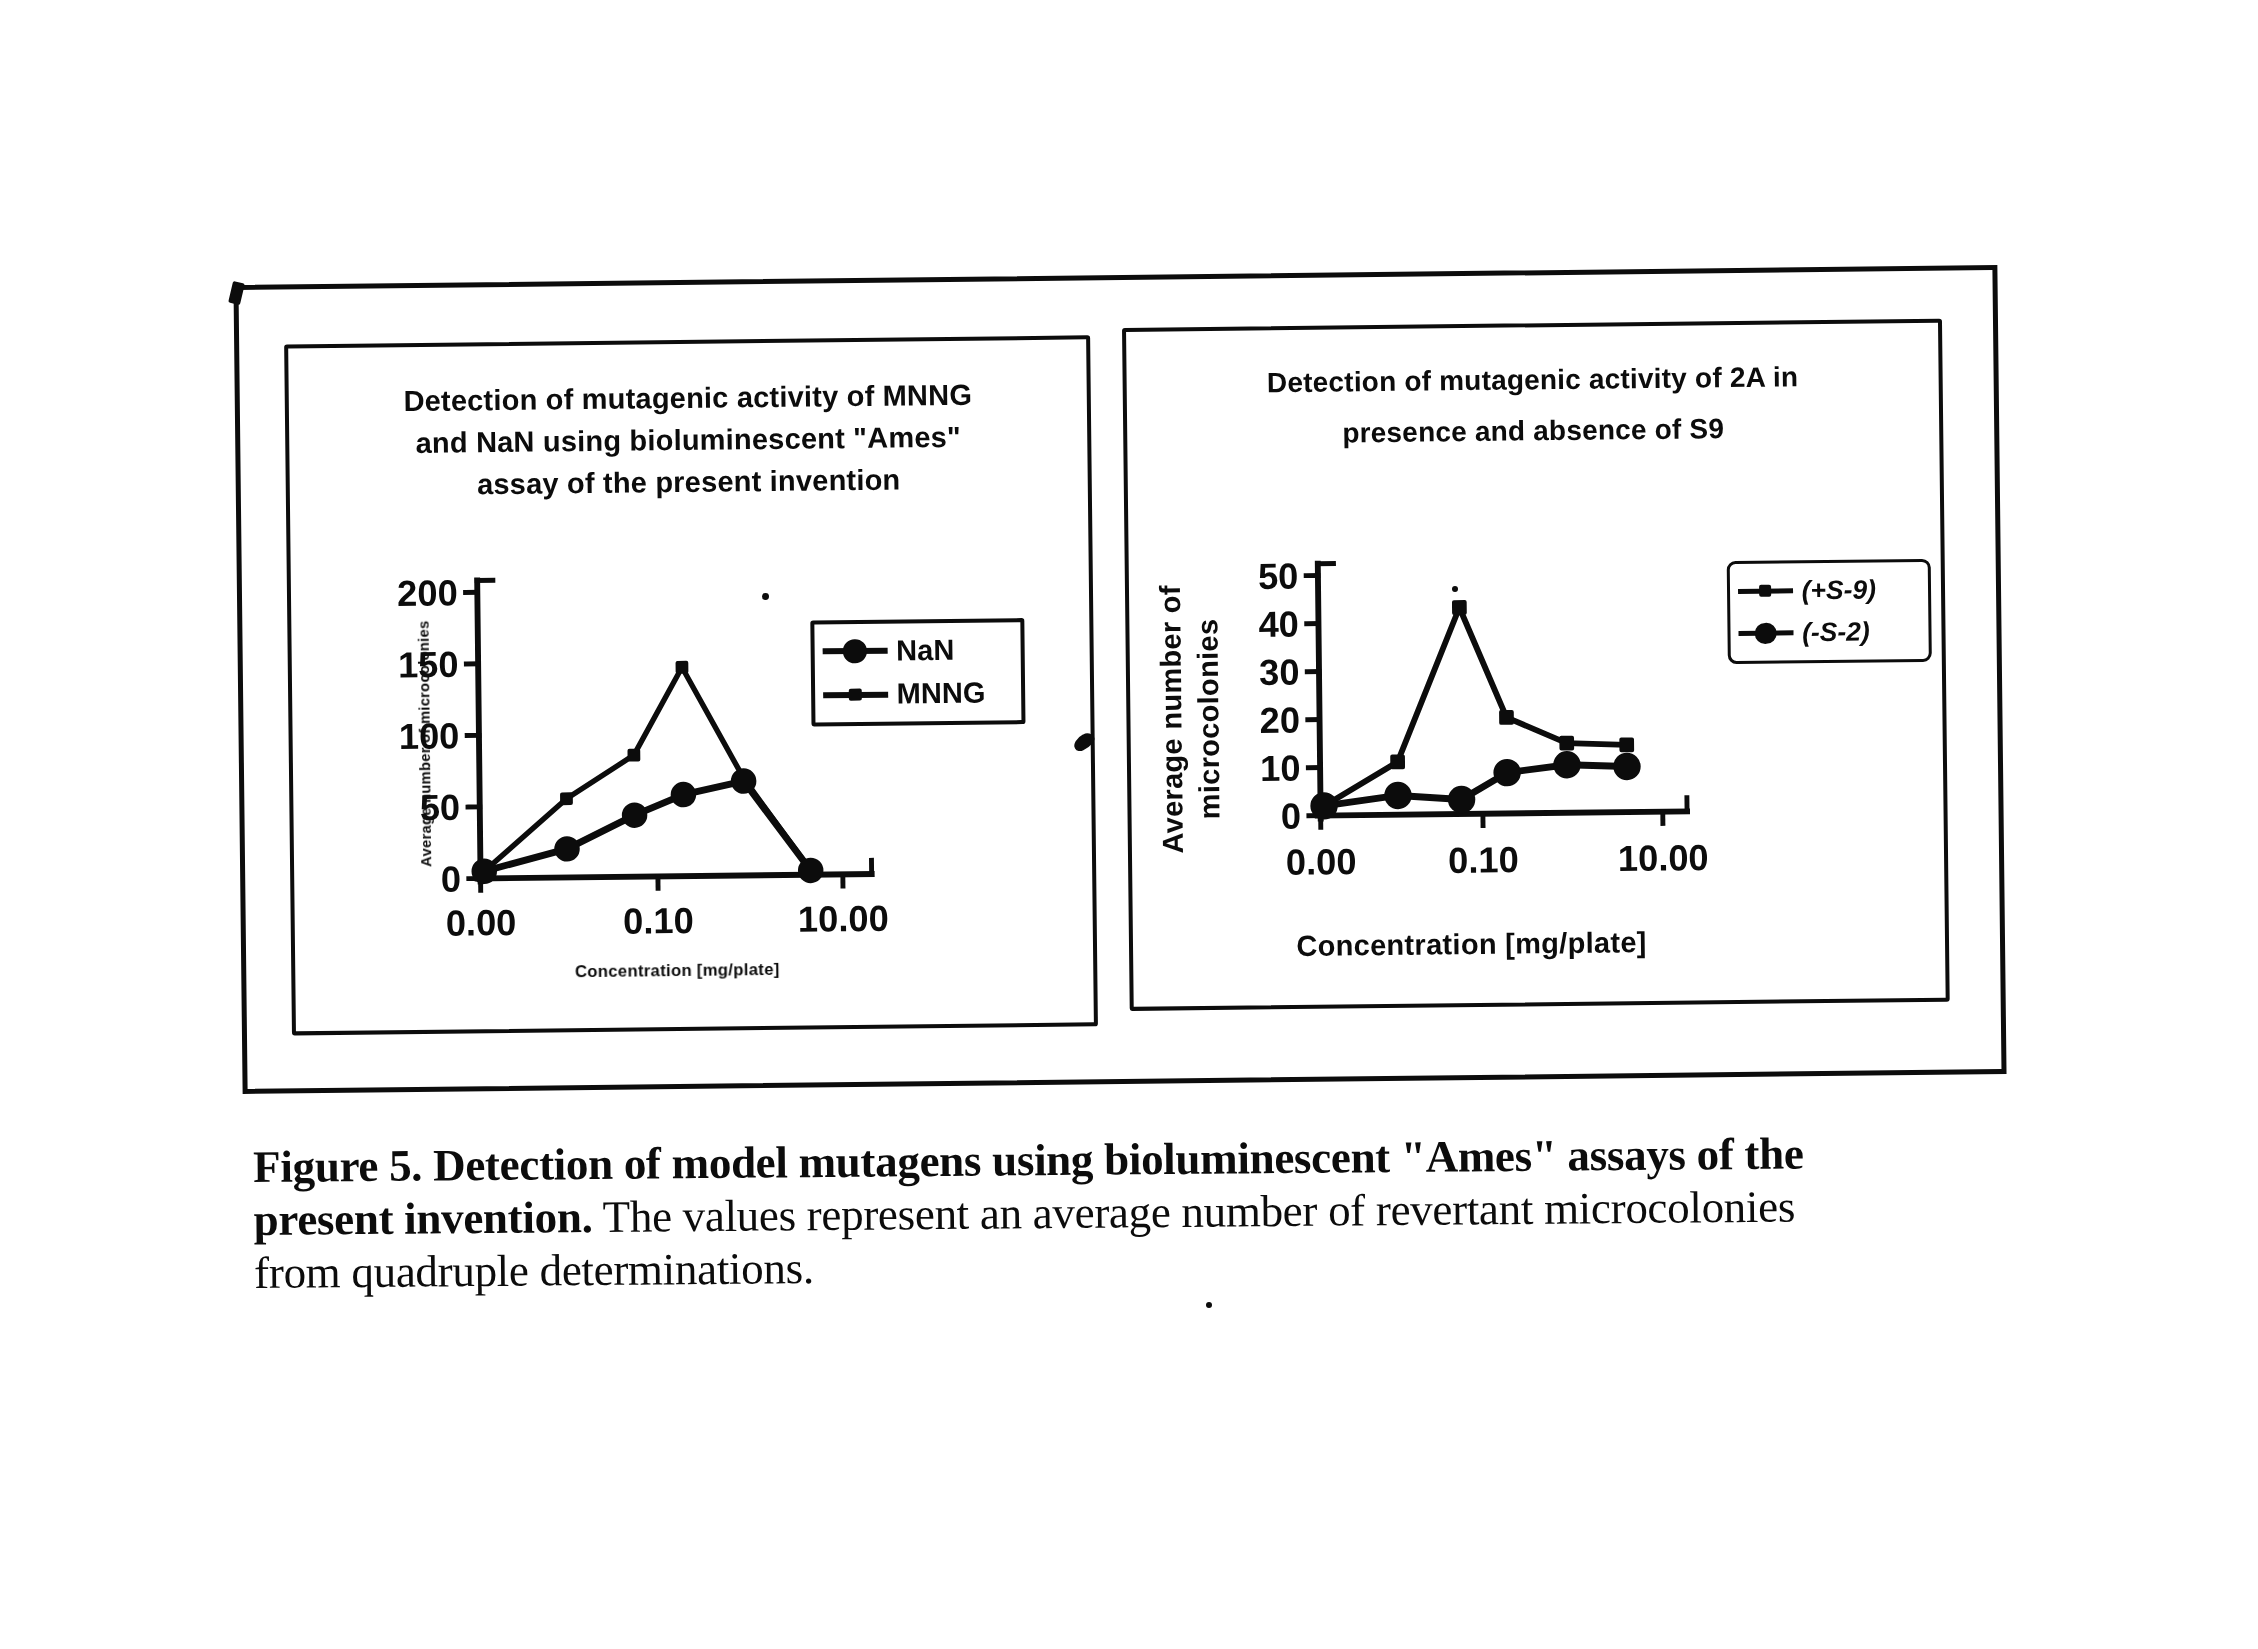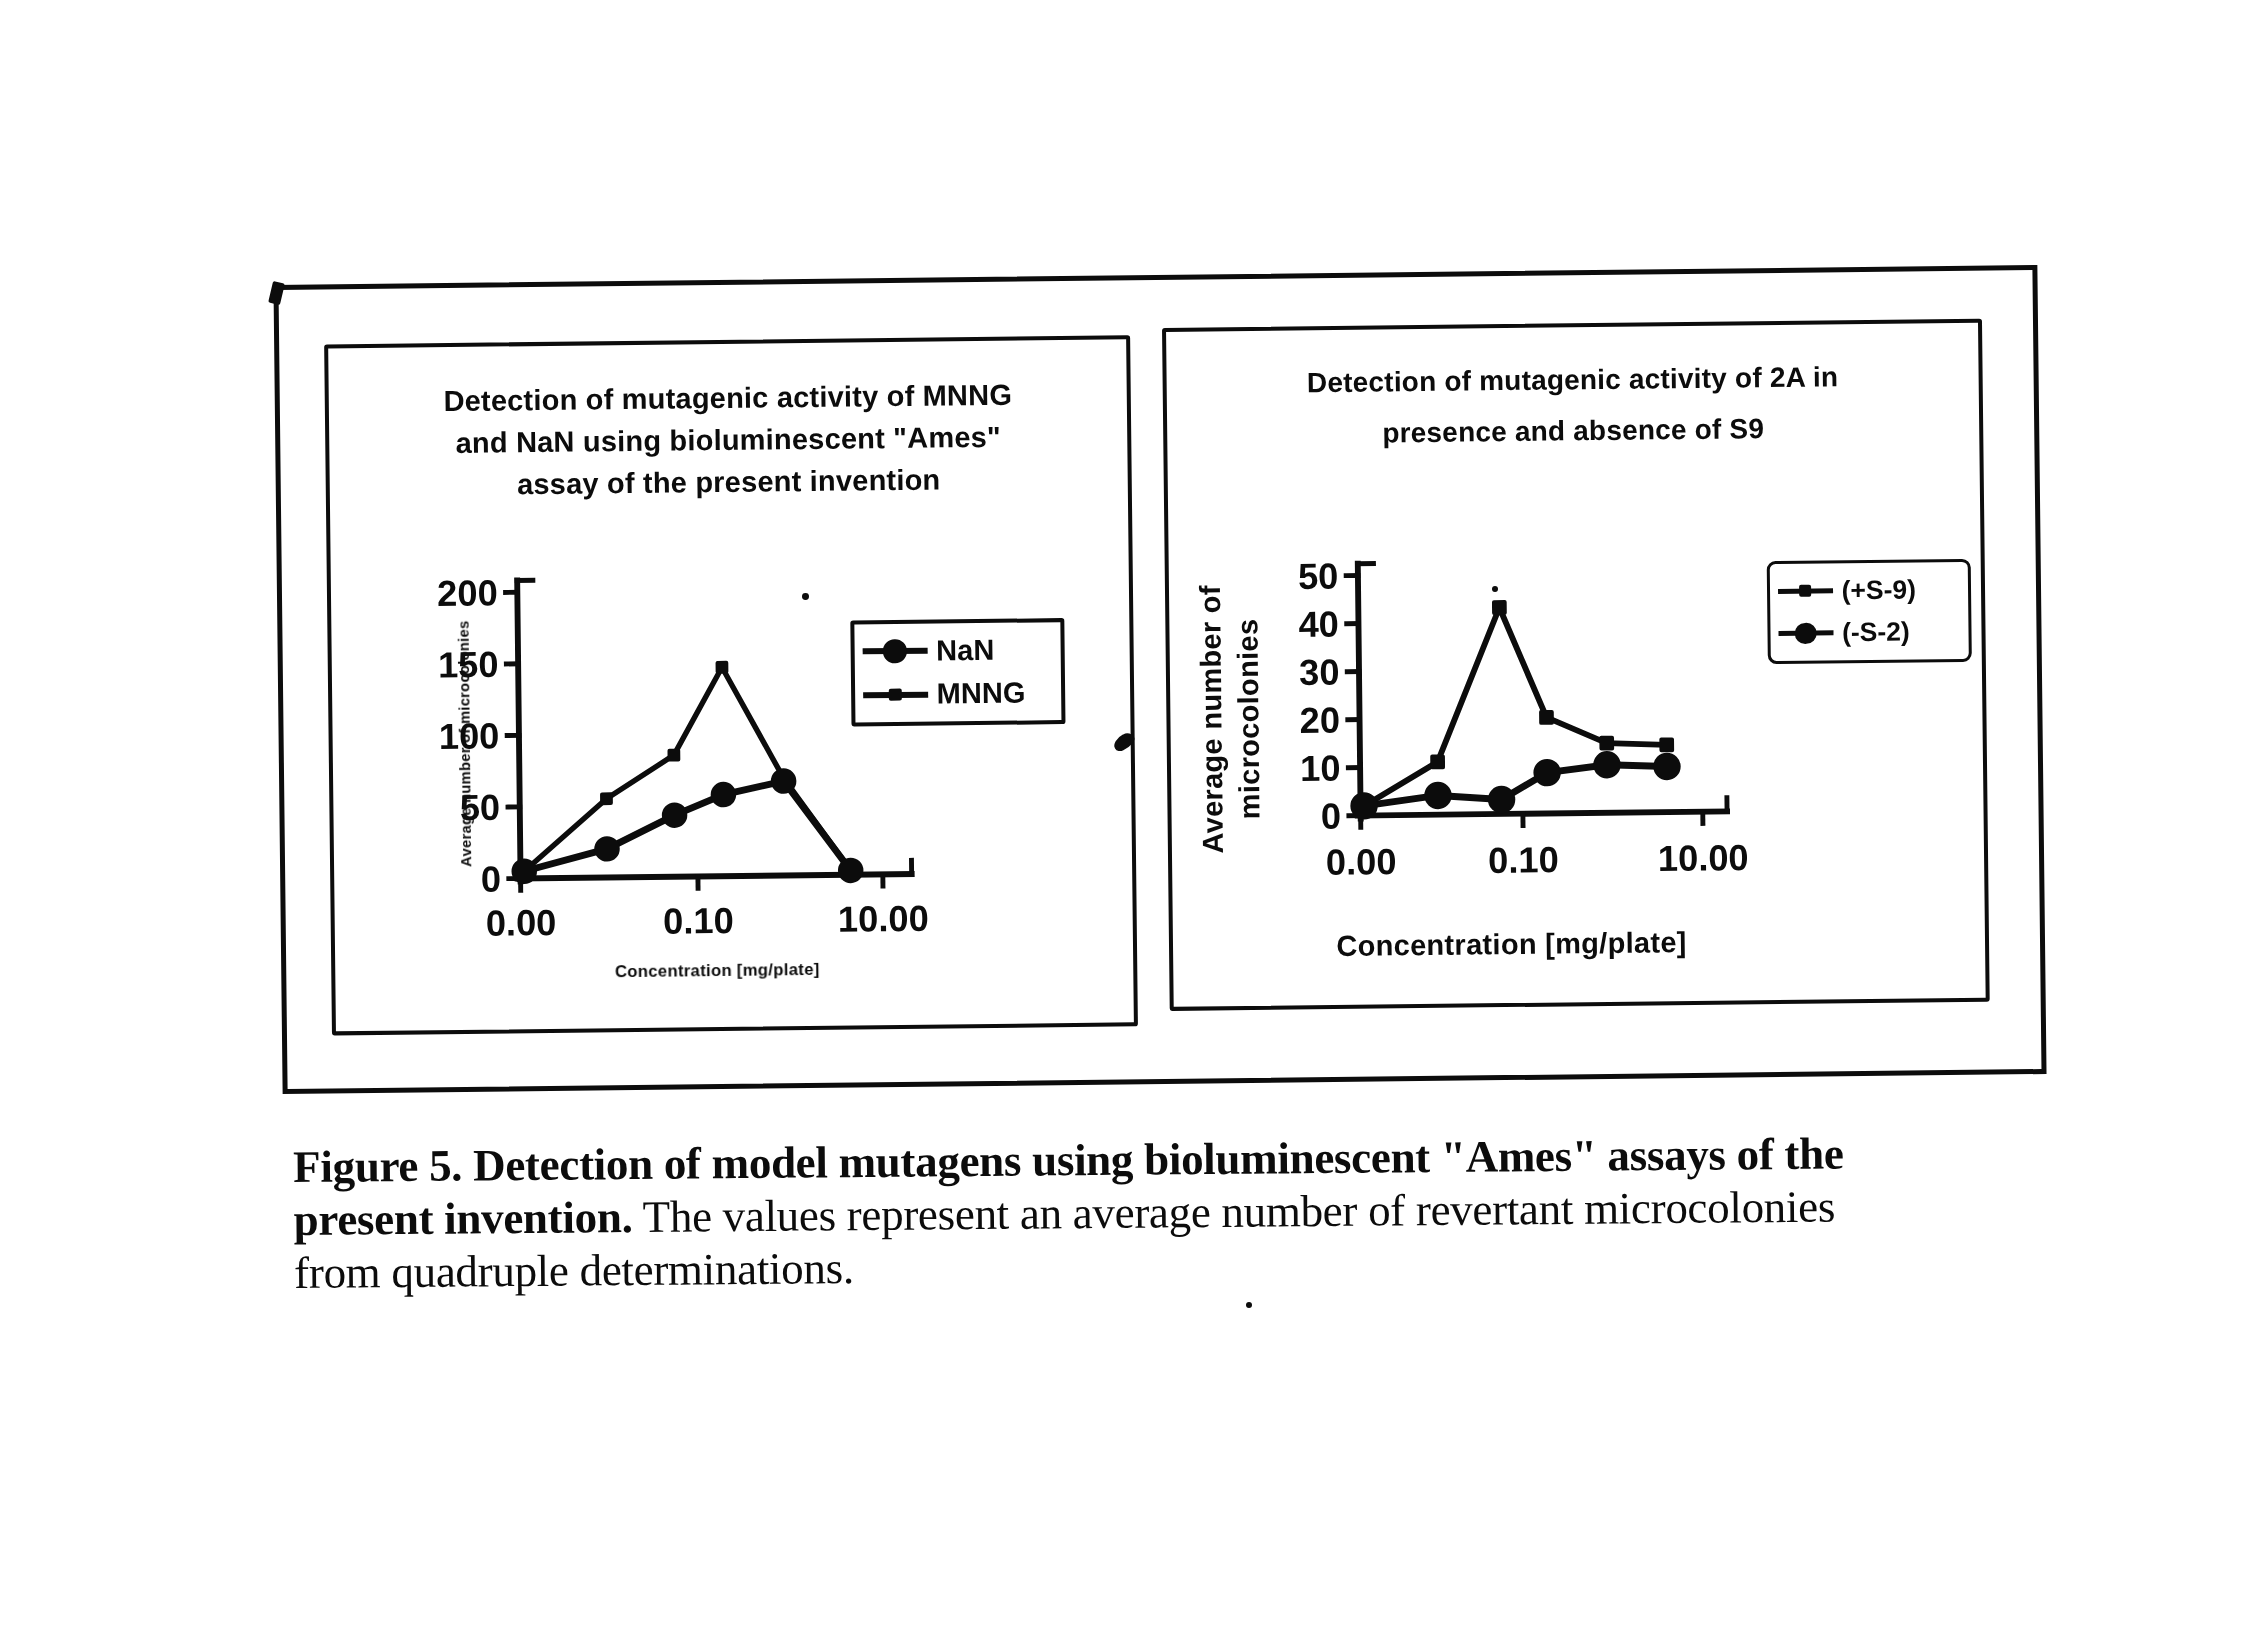--- a/index.html
+++ b/index.html
@@ -1,20 +1,20 @@
 <!DOCTYPE html>
 <html><head>
 <meta charset="utf-8">
 <style>
   :root{ --ink:#0c0c0c; --paper:#ffffff; }
   html,body{margin:0;padding:0;background:#fff;}
   .page{
     position:relative; width:2076px; height:1650px;
     background:var(--paper); overflow:hidden;
-    font-family:"Liberation Sans", sans-serif; color:var(--ink);margin-left:40px;
+    font-family:"Liberation Sans", sans-serif; color:var(--ink);
   }
   .figure-box{
     position:absolute; left:238px; top:275px; width:1764px; height:809px;
     border:5.9px solid var(--ink); box-sizing:border-box;
     transform:rotate(-0.65deg);
   }
   .corner-nub{
     position:absolute; left:-7.8px; top:-7.8px; width:11.8px; height:21.6px;
     background:var(--ink); transform:rotate(14deg); border-radius:2px;
   }
@@ -56,21 +56,21 @@
   .legend{
     position:absolute; border:4.9px solid var(--ink); box-sizing:border-box;
     display:flex; flex-direction:column; justify-content:space-evenly;
     background:var(--paper);
   }
   .legend-left{ left:519px; top:278px; width:214px; height:106px; border-radius:2.9px;}
   .legend-right{ left:598px; top:236px; width:204px; height:103px; border-radius:8.8px; border-width:3.9px;}
   .lrow{ display:flex; align-items:center; gap:8.8px; padding-left:7.8px; }
   .ltext{ font-weight:bold; white-space:nowrap; }
   .legend-left .ltext{ font-size:29px; }
-  .legend-right .ltext{ font-size:26.5px; }
+  .legend-right .ltext{ font-size:26.5px;font-style:italic; }
   .mk{ position:relative; display:inline-block; width:65px; height:5.9px; background:var(--ink); flex:none;}
   .legend-right .mk{ width:55px; height:4.9px; }
   .mk .dot{ position:absolute; left:50%; top:50%; transform:translate(-50%,-50%);
     width:23.5px; height:23.5px; border-radius:50%; background:var(--ink); display:block;}
   .legend-right .mk .dot{ width:21.6px; height:21.6px; }
   .mk .sqr{ position:absolute; left:50%; top:50%; transform:translate(-50%,-50%);
     width:12.7px; height:12.7px; background:var(--ink); display:block; border-radius:2px;}
   .legend-right .mk .sqr{ width:11.8px; height:11.8px; }
 
   .caption{

